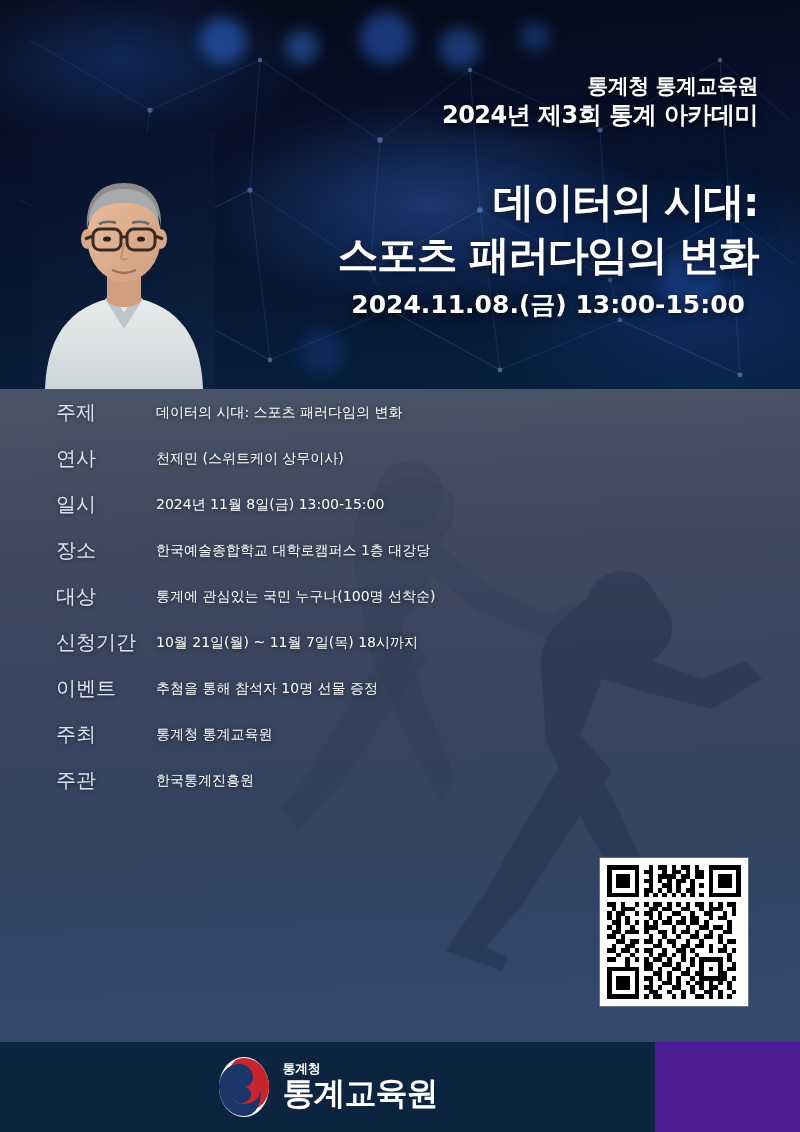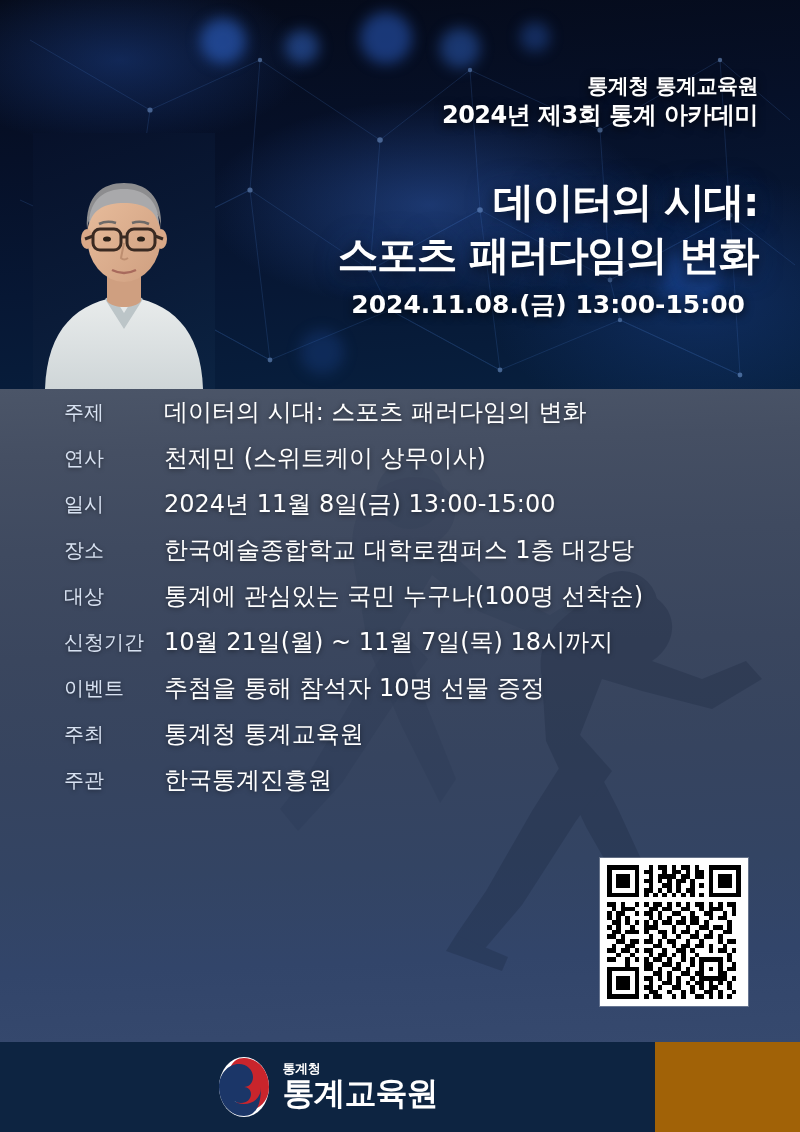--- a/index.html
+++ b/index.html
@@ -8,21 +8,21 @@
   html, body {
     width:800px; height:1132px;
     background:#0a1020;
     font-family:"DejaVu Sans","Liberation Sans",sans-serif;
   }
 
   .poster {
     position:relative;
     width:800px; height:1132px;
     overflow:hidden;
-    background:#a16207;
+    background:#4c1d95;
   }
 
   
   .hero {
     position:absolute; left:0; top:0; width:800px; height:389px;
     background:
       radial-gradient(ellipse 320px 150px at 430px 205px, rgba(60,110,210,.40), rgba(0,0,0,0) 70%),
       radial-gradient(ellipse 260px 120px at 120px 60px, rgba(40,90,190,.35), rgba(0,0,0,0) 72%),
       radial-gradient(ellipse 300px 180px at 700px 300px, rgba(35,85,180,.30), rgba(0,0,0,0) 72%),
       linear-gradient(175deg,#050a18 0%,#061028 35%,#071734 65%,#07203f 100%);
@@ -79,21 +79,21 @@
         #3a465e 40%,
         #36445f 56%,
         #334463 72%,
         #32456a 86%,
         #36496e 100%);
     overflow:hidden;
   }
   .skaters { position:absolute; right:-10px; top:-10px; width:560px; height:680px; opacity:.26; }
 
   
-  .info { position:absolute; left:8px; top:389px; width:664px; }
+  .info { position:absolute; left:0; top:389px; width:664px; }
 
   .row {
     position:relative;
     display:flex;
     align-items:flex-start;
     padding-left:56px;
     min-height:46px;
   }
   .lbl {
     width:96px; flex:0 0 96px;
@@ -103,21 +103,21 @@
     font-weight:normal;
     text-align:justify;
     text-align-last:justify;
     text-shadow:0 1px 4px rgba(0,0,0,.5);
     white-space:nowrap;
   }
   .lbl.wide { text-align-last:justify; letter-spacing:0; }
   .val {
     flex:1;
     color:#ffffff;
-    font-size:24px;
+    font-size:14px;
     line-height:46px;
     text-shadow:0 1px 5px rgba(0,0,0,.55);
     padding-left:4px;
     white-space:nowrap;
   }
   .val .sub { display:block; line-height:36px; }
   .val .indent { padding-left:30px; }
 
   .row-apply { align-items:flex-start; min-height:152px; }
   .row-apply .lbl { line-height:42px; }

